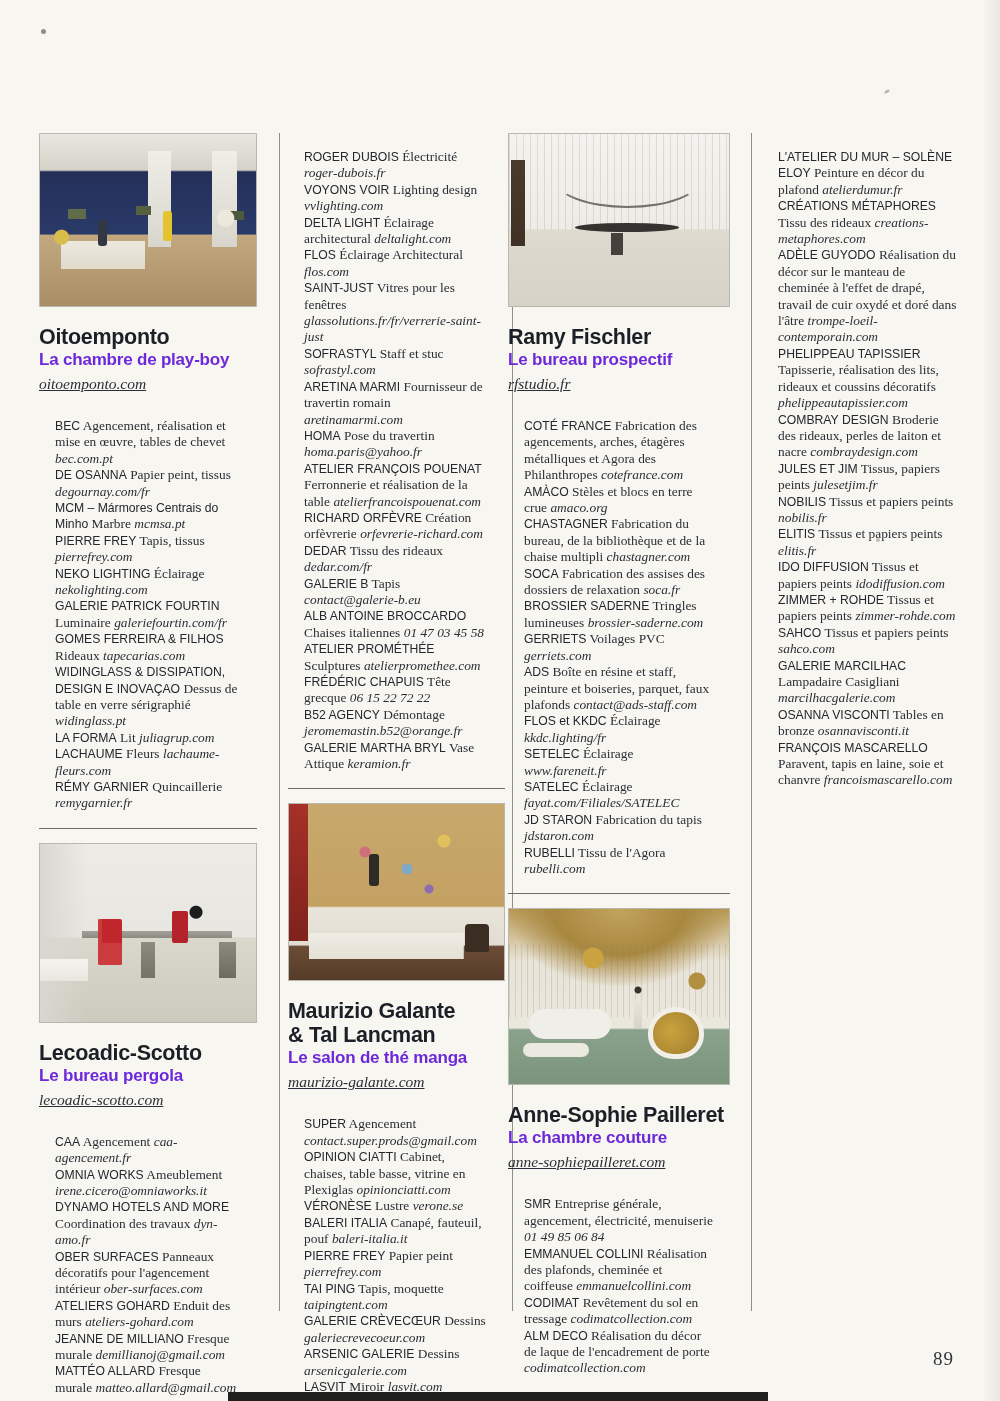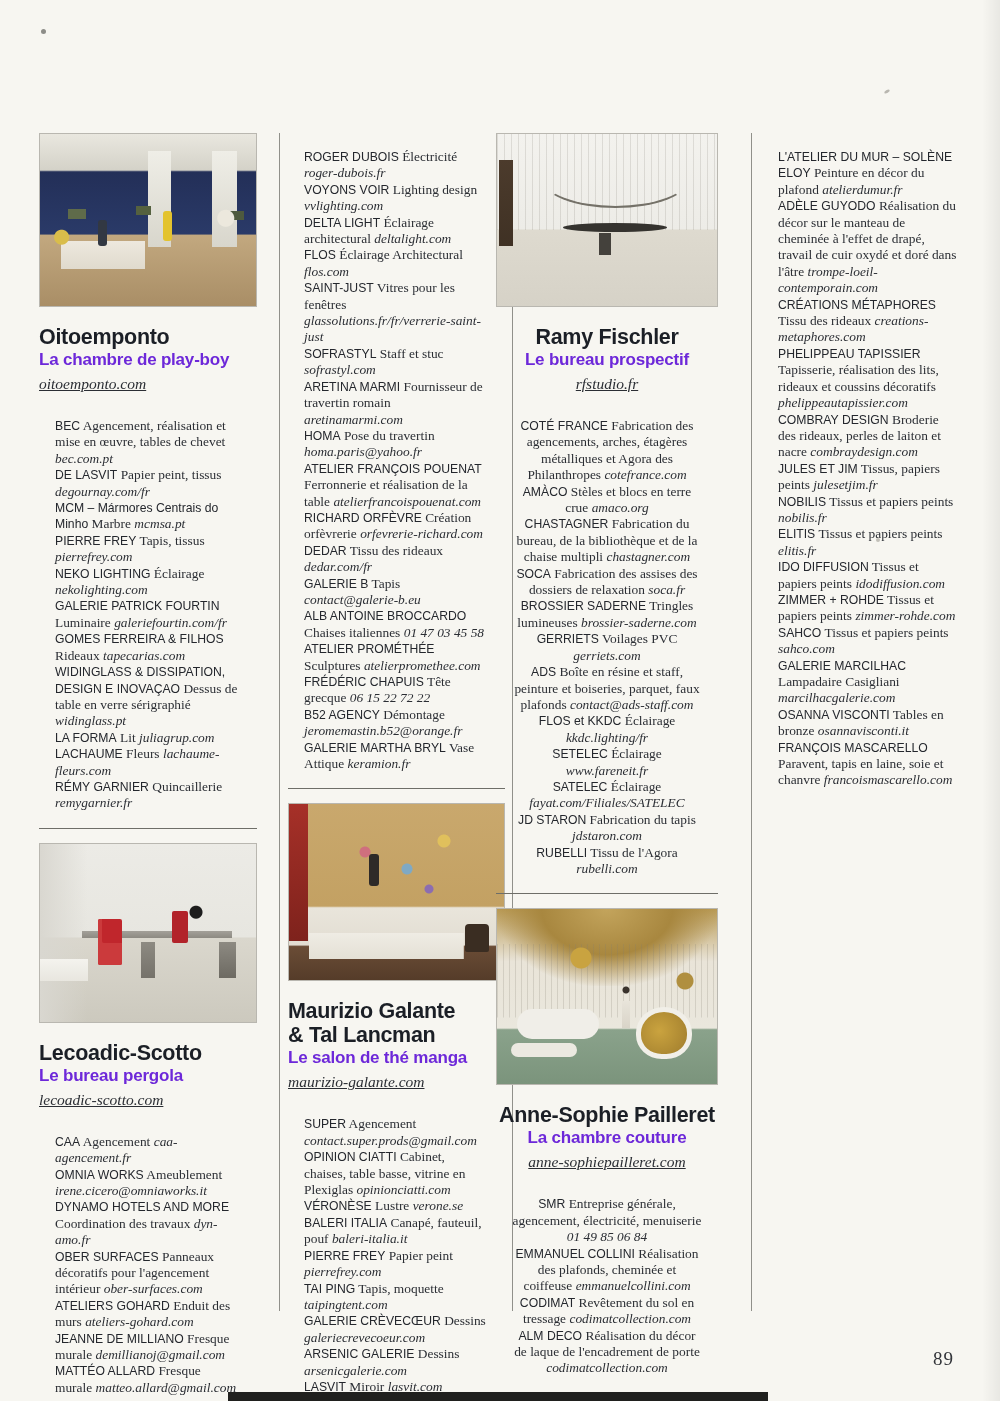--- a/index.html
+++ b/index.html
@@ -8,21 +8,21 @@
     background:#f7f6f1;
     font-family:"Liberation Serif",serif;color:#2b2e34;
   }
   body::after{ 
     content:"";position:absolute;top:0;right:0;width:18px;height:100%;
     background:linear-gradient(90deg,rgba(0,0,0,0),rgba(0,0,0,0.06));pointer-events:none;
   }
   .column{position:absolute;top:133px;}
   #col1{left:39px;width:218px;}
   #col2{left:288px;width:217px;}
-  #col3{left:496px;width:222px;text-align:center;}
+  #col3{left:508px;width:222px;}
   #col4{left:762px;width:213px;}
   .vrule{position:absolute;top:133px;height:1178px;width:1px;background:#90908a;}
   #vr1{left:279px;} #vr2{left:512px;} #vr3{left:751px;}
 
   .heading{margin:0 0 24px 0;}
   .h-line{font-family:"Liberation Sans",sans-serif;font-weight:bold;font-size:21.5px;line-height:24px;color:#1b1f26;letter-spacing:-0.3px;}
   .h-sub{font-family:"Liberation Sans",sans-serif;font-weight:bold;font-size:17px;line-height:22px;color:#6d28d9;letter-spacing:-0.2px;}
   .h-url{font-style:italic;font-size:15.5px;line-height:21px;margin-top:2px;color:#2b2e34;text-decoration:underline;}
 
   .credits{margin:16px;}
@@ -126,21 +126,21 @@
   <div class="vrule" id="vr3"></div>
 <div class="column" id="col1">
       <div class="photo scene-playboy"></div>
       <div class="heading">
         <div class="h-line">Oitoemponto</div>
         <div class="h-sub">La chambre de play-boy</div>
         <div class="h-url">oitoemponto.com</div>
       </div>
       <div class="credits">
         <p class="entry"><span class="nm">BEC</span> <span class="ds">Agencement, réalisation et mise en œuvre, tables de chevet</span> <span class="ur">bec.com.pt</span> </p>
-        <p class="entry"><span class="nm">DE LASVIT</span> <span class="ds">Papier peint, tissus</span> <span class="ur">degournay.com/fr</span> </p>
+        <p class="entry"><span class="nm">DE OSANNA</span> <span class="ds">Papier peint, tissus</span> <span class="ur">degournay.com/fr</span> </p>
         <p class="entry"><span class="nm">MCM – Mármores Centrais do Minho</span> <span class="ds">Marbre</span> <span class="ur">mcmsa.pt</span> </p>
         <p class="entry"><span class="nm">PIERRE FREY</span> <span class="ds">Tapis, tissus</span> <span class="ur">pierrefrey.com</span> </p>
         <p class="entry"><span class="nm">NEKO LIGHTING</span> <span class="ds">Éclairage</span> <span class="ur">nekolighting.com</span> </p>
         <p class="entry"><span class="nm">GALERIE PATRICK FOURTIN</span> <span class="ds">Luminaire</span> <span class="ur">galeriefourtin.com/fr</span> </p>
         <p class="entry"><span class="nm">GOMES FERREIRA &amp; FILHOS</span> <span class="ds">Rideaux</span> <span class="ur">tapecarias.com</span> </p>
         <p class="entry"><span class="nm">WIDINGLASS &amp; DISSIPATION, DESIGN E INOVAÇAO</span> <span class="ds">Dessus de table en verre sérigraphié</span> <span class="ur">widinglass.pt</span> </p>
         <p class="entry"><span class="nm">LA FORMA</span> <span class="ds">Lit</span> <span class="ur">juliagrup.com</span> </p>
         <p class="entry"><span class="nm">LACHAUME</span> <span class="ds">Fleurs</span> <span class="ur">lachaume-fleurs.com</span> </p>
         <p class="entry"><span class="nm">RÉMY GARNIER</span> <span class="ds">Quincaillerie</span> <span class="ur">remygarnier.fr</span> </p>
       </div>
@@ -232,22 +232,22 @@
       <div class="credits">
         <p class="entry"><span class="nm">SMR</span> <span class="ds">Entreprise générale, agencement, électricité, menuiserie</span> <span class="ur">01 49 85 06 84</span> </p>
         <p class="entry"><span class="nm">EMMANUEL COLLINI</span> <span class="ds">Réalisation des plafonds, cheminée et coiffeuse</span> <span class="ur">emmanuelcollini.com</span> </p>
         <p class="entry"><span class="nm">CODIMAT</span> <span class="ds">Revêtement du sol en tressage</span> <span class="ur">codimatcollection.com</span> </p>
         <p class="entry"><span class="nm">ALM DECO</span> <span class="ds">Réalisation du décor de laque de l'encadrement de porte</span> <span class="ur">codimatcollection.com</span> </p>
       </div>
     </div>
     <div class="column" id="col4">
       <div class="credits">
         <p class="entry"><span class="nm">L'ATELIER DU MUR – SOLÈNE ELOY</span> <span class="ds">Peinture en décor du plafond</span> <span class="ur">atelierdumur.fr</span> </p>
+        <p class="entry"><span class="nm">CRÉATIONS MÉTAPHORES</span> <span class="ds">Tissu des rideaux</span> <span class="ur">creations-metaphores.com</span> </p>
         <p class="entry"><span class="nm">ADÈLE GUYODO</span> <span class="ds">Réalisation du décor sur le manteau de cheminée à l'effet de drapé, travail de cuir oxydé et doré dans l'âtre</span> <span class="ur">trompe-loeil-contemporain.com</span> </p>
-        <p class="entry"><span class="nm">CRÉATIONS MÉTAPHORES</span> <span class="ds">Tissu des rideaux</span> <span class="ur">creations-metaphores.com</span> </p>
         <p class="entry"><span class="nm">PHELIPPEAU TAPISSIER</span> <span class="ds">Tapisserie, réalisation des lits, rideaux et coussins décoratifs</span> <span class="ur">phelippeautapissier.com</span> </p>
         <p class="entry"><span class="nm">COMBRAY DESIGN</span> <span class="ds">Broderie des rideaux, perles de laiton et nacre</span> <span class="ur">combraydesign.com</span> </p>
         <p class="entry"><span class="nm">JULES ET JIM</span> <span class="ds">Tissus, papiers peints</span> <span class="ur">julesetjim.fr</span> </p>
         <p class="entry"><span class="nm">NOBILIS</span> <span class="ds">Tissus et papiers peints</span> <span class="ur">nobilis.fr</span> </p>
         <p class="entry"><span class="nm">ELITIS</span> <span class="ds">Tissus et papiers peints</span> <span class="ur">elitis.fr</span> </p>
         <p class="entry"><span class="nm">IDO DIFFUSION</span> <span class="ds">Tissus et papiers peints</span> <span class="ur">idodiffusion.com</span> </p>
         <p class="entry"><span class="nm">ZIMMER + ROHDE</span> <span class="ds">Tissus et papiers peints</span> <span class="ur">zimmer-rohde.com</span> </p>
         <p class="entry"><span class="nm">SAHCO</span> <span class="ds">Tissus et papiers peints</span> <span class="ur">sahco.com</span> </p>
         <p class="entry"><span class="nm">GALERIE MARCILHAC</span> <span class="ds">Lampadaire Casigliani</span> <span class="ur">marcilhacgalerie.com</span> </p>
         <p class="entry"><span class="nm">OSANNA VISCONTI</span> <span class="ds">Tables en bronze</span> <span class="ur">osannavisconti.it</span> </p>

